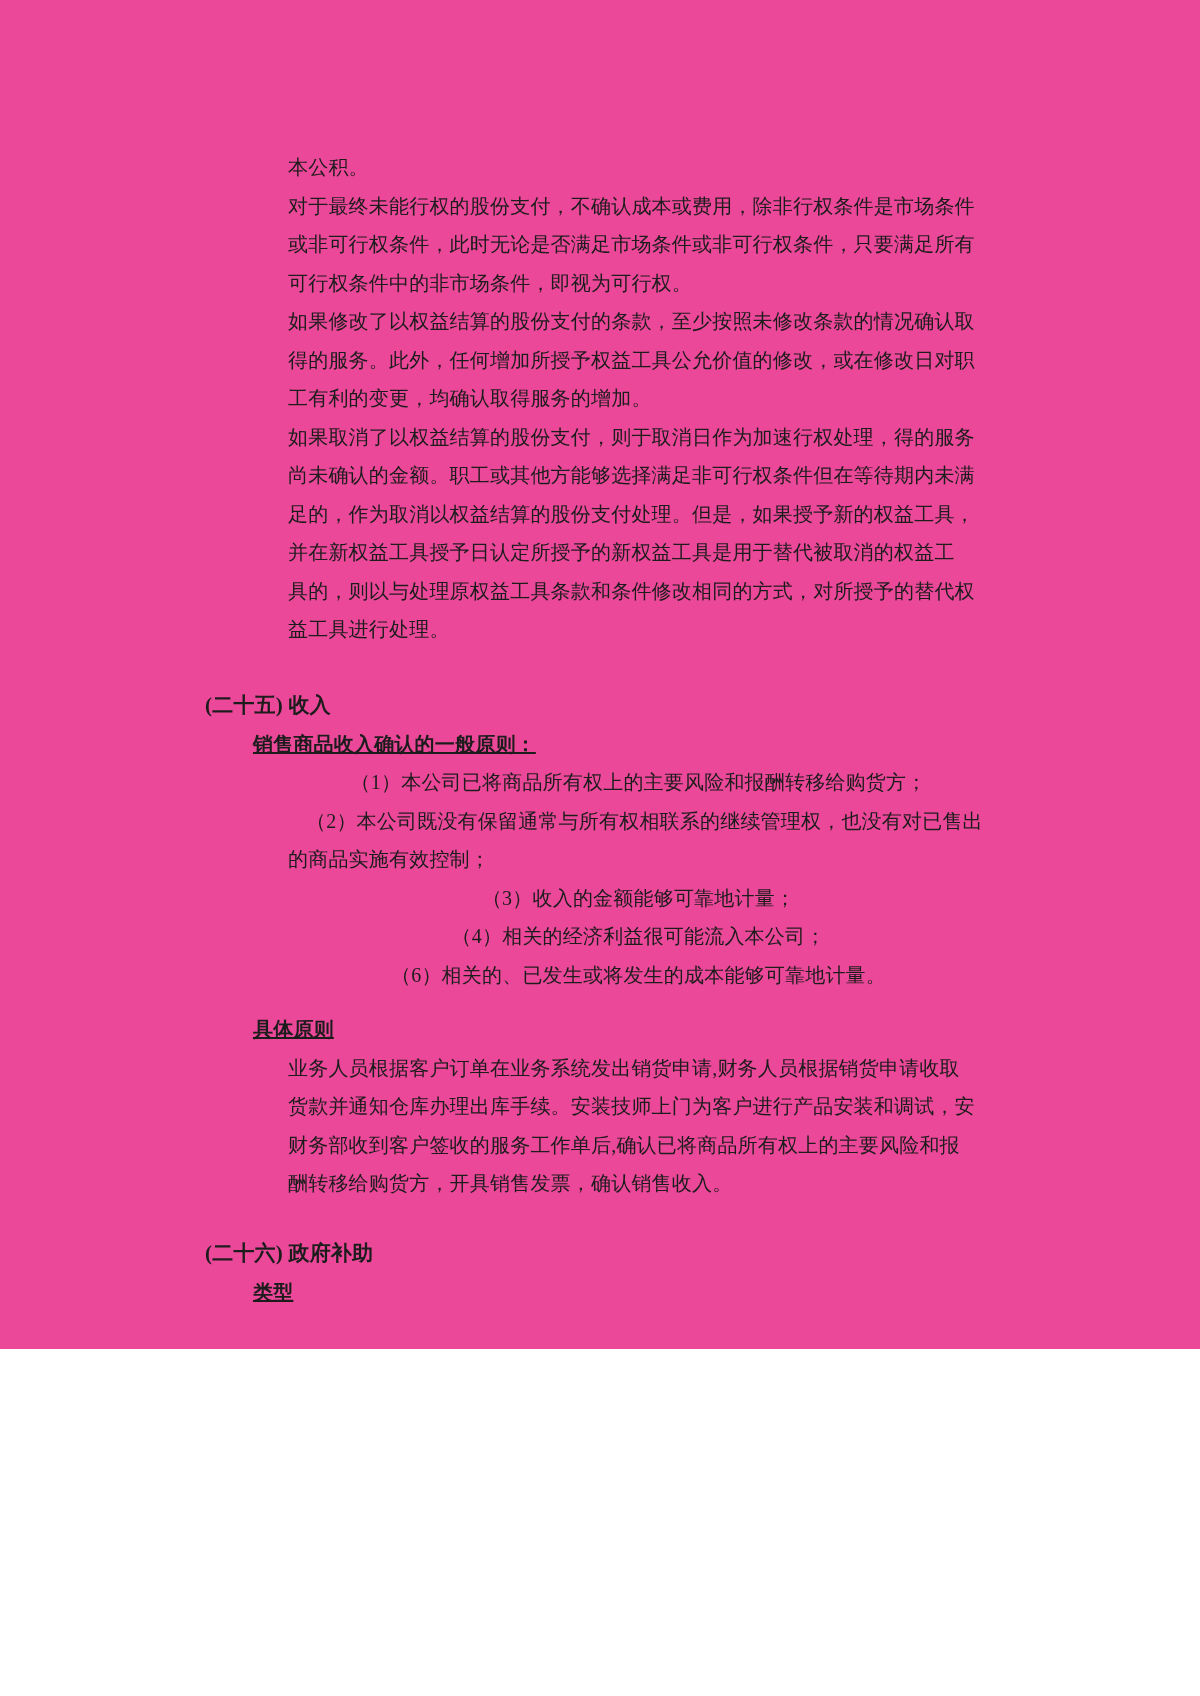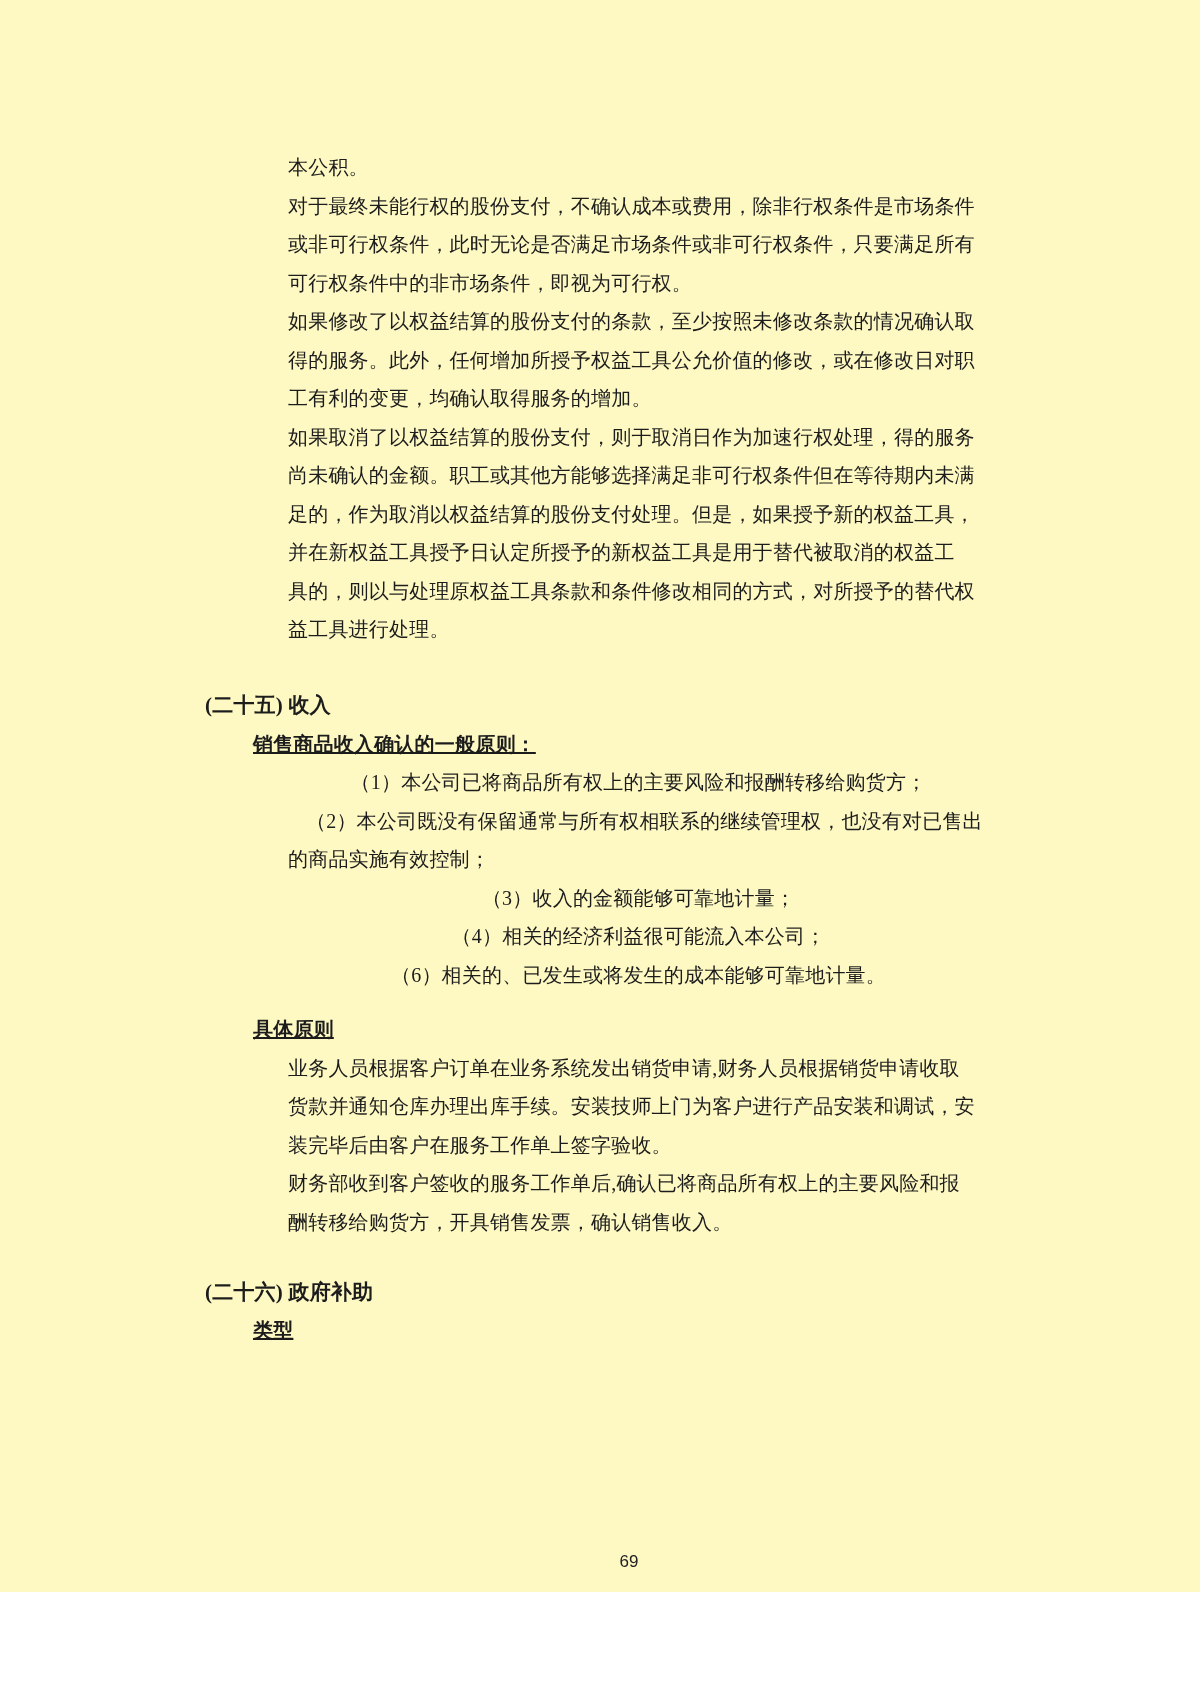--- a/index.html
+++ b/index.html
@@ -3,22 +3,22 @@
 <meta charset="utf-8">
 <style>
   html, body {
     margin: 0;
     padding: 0;
     background: #ffffff;
   }
   .page {
     position: relative;
     width: 1200px;
-    height: 1592px;
-    background: #fef9c3;
+    height: 1349px;
+    background: #ec4899;
     overflow: hidden;
     font-family: "Liberation Serif", "DejaVu Serif", serif;
     color: #1c1c1c;
   }
   .content {
     position: absolute;
     top: 148px;
     left: 181px;
     width: 790px;
   }
@@ -101,21 +101,20 @@
     </div>
     <div>
       <div class="line body-indent item-first">（6）相关的、已发生或将发生的成本能够可靠地计量。</div>
     </div>
 
     <div class="line sub-heading mt-sub">具体原则</div>
 
     <div>
       <div class="line body-indent">业务人员根据客户订单在业务系统发出销货申请,财务人员根据销货申请收取</div>
       <div class="line body-indent">货款并通知仓库办理出库手续。安装技师上门为客户进行产品安装和调试，安</div>
-      <div class="line body-indent">装完毕后由客户在服务工作单上签字验收。</div>
     </div>
     <div>
       <div class="line body-indent">财务部收到客户签收的服务工作单后,确认已将商品所有权上的主要风险和报</div>
       <div class="line body-indent">酬转移给购货方，开具销售发票，确认销售收入。</div>
     </div>
 
     <div class="line section-heading mt-section2">(二十六) 政府补助</div>
     <div class="line sub-heading">类型</div>
 
 

